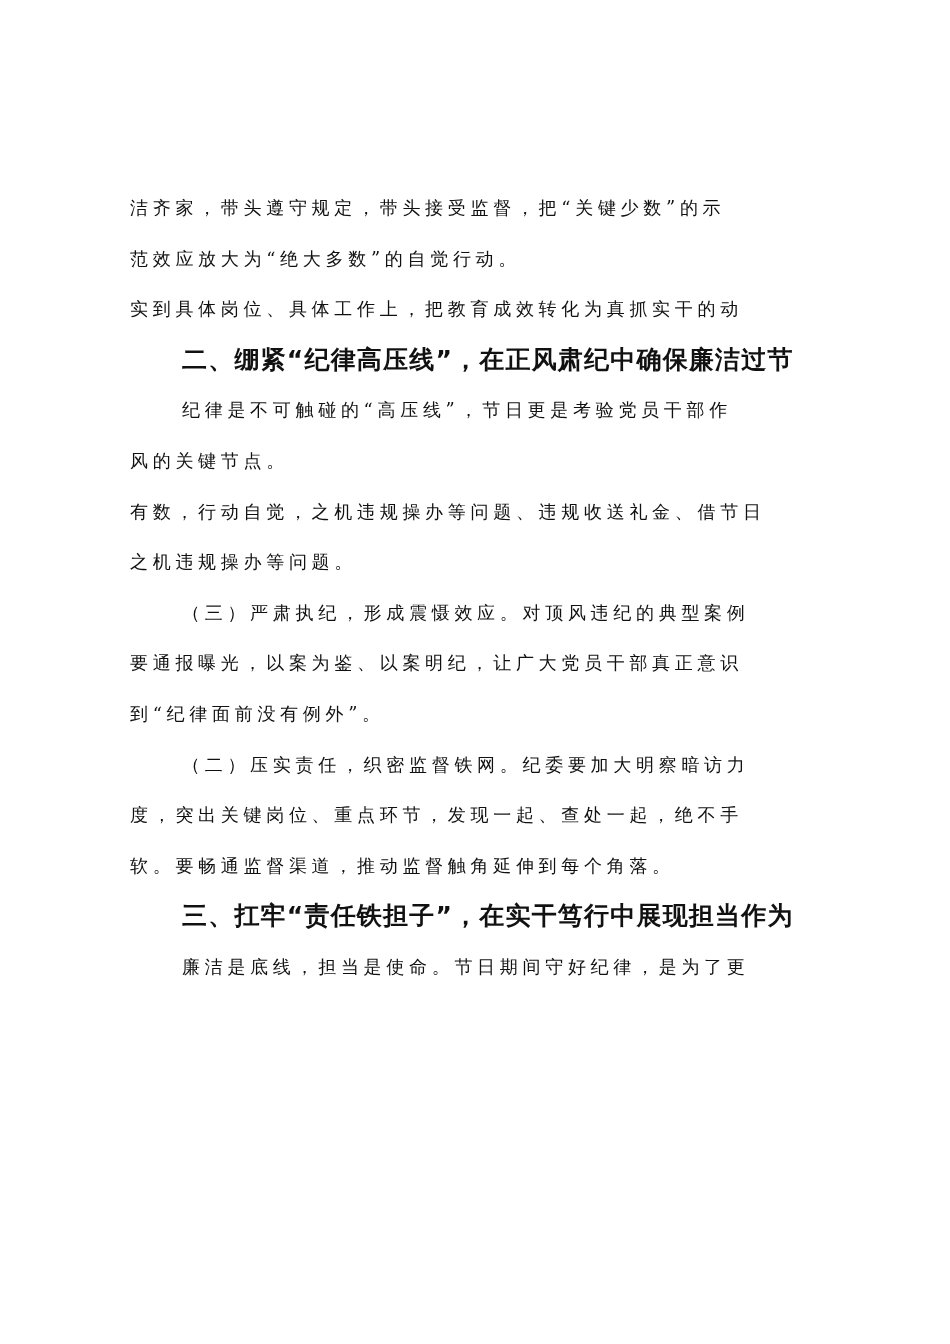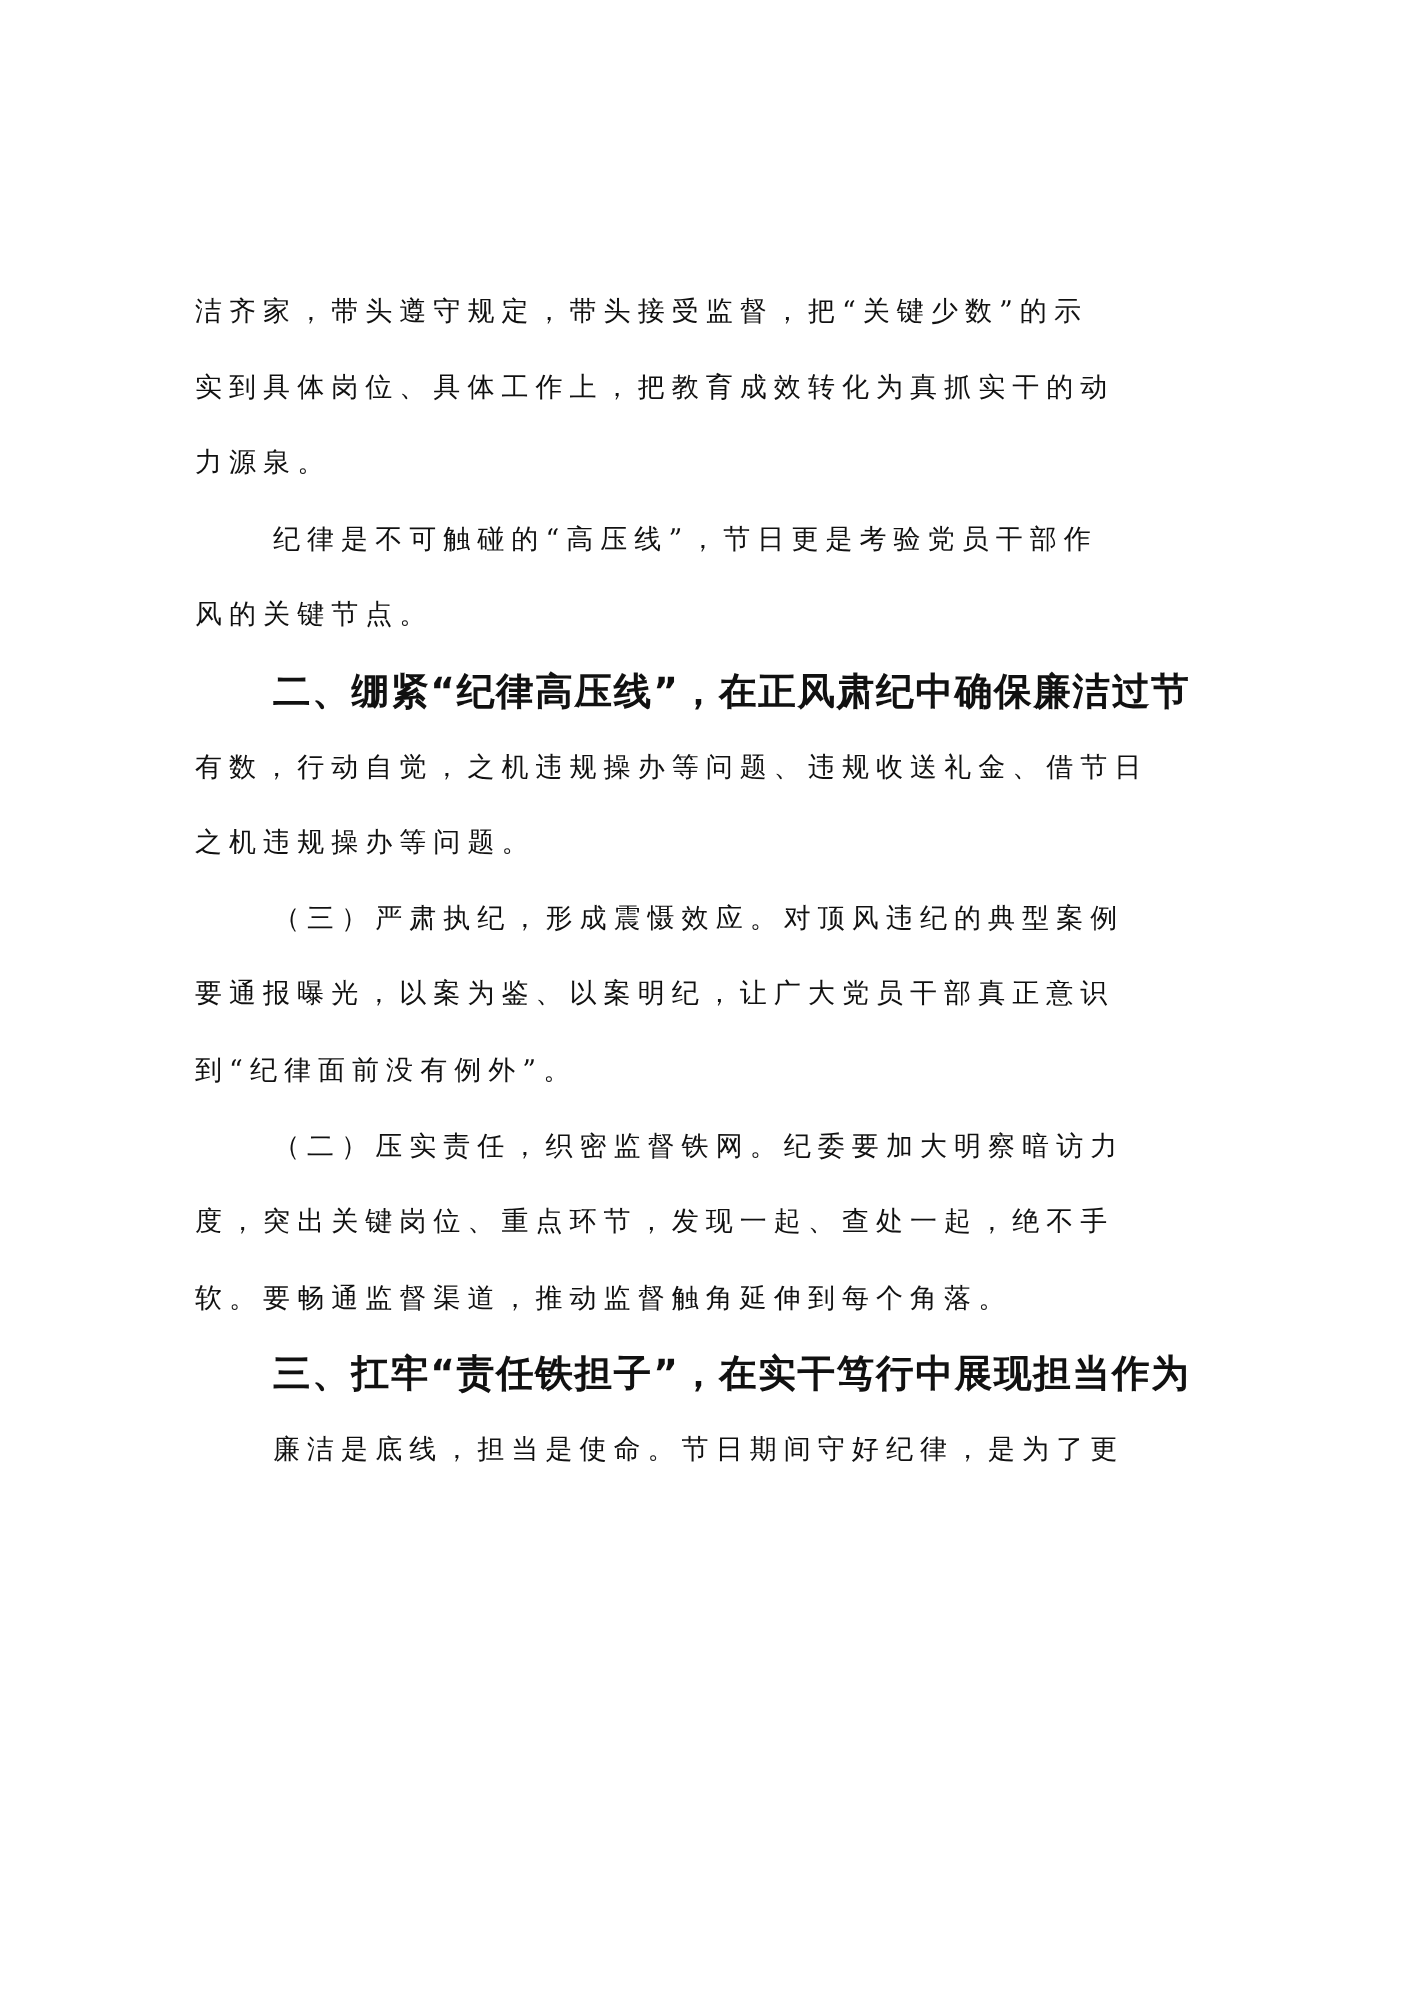--- a/index.html
+++ b/index.html
@@ -39,34 +39,34 @@
       font-size: 25px;
     }
   </style>
 </head>
 <body>
 
 <div class="page">
 
   <div>
     <div class="line">洁齐家，带头遵守规定，带头接受监督，把“关键少数”的示</div>
+    <div class="line">范效应放大为“绝大多数”的自觉行动。</div>
   </div>
 
   <div>
     <div class="line">实到具体岗位、具体工作上，把教育成效转化为真抓实干的动</div>
-    <div class="line">力源泉。</div>
+  </div>
+
+  <div>
+    <div class="line indent heading">二、绷紧“纪律高压线”，在正风肃纪中确保廉洁过节</div>
   </div>
 
   <div>
     <div class="line indent">纪律是不可触碰的“高压线”，节日更是考验党员干部作</div>
     <div class="line">风的关键节点。</div>
-  </div>
-
-  <div>
-    <div class="line indent heading">二、绷紧“纪律高压线”，在正风肃纪中确保廉洁过节</div>
   </div>
 
   <div>
     <div class="line">有数，行动自觉，之机违规操办等问题、违规收送礼金、借节日</div>
     <div class="line">之机违规操办等问题。</div>
   </div>
 
   <div>
     <div class="line indent">（三）严肃执纪，形成震慑效应。对顶风违纪的典型案例</div>
     <div class="line">要通报曝光，以案为鉴、以案明纪，让广大党员干部真正意识</div>

